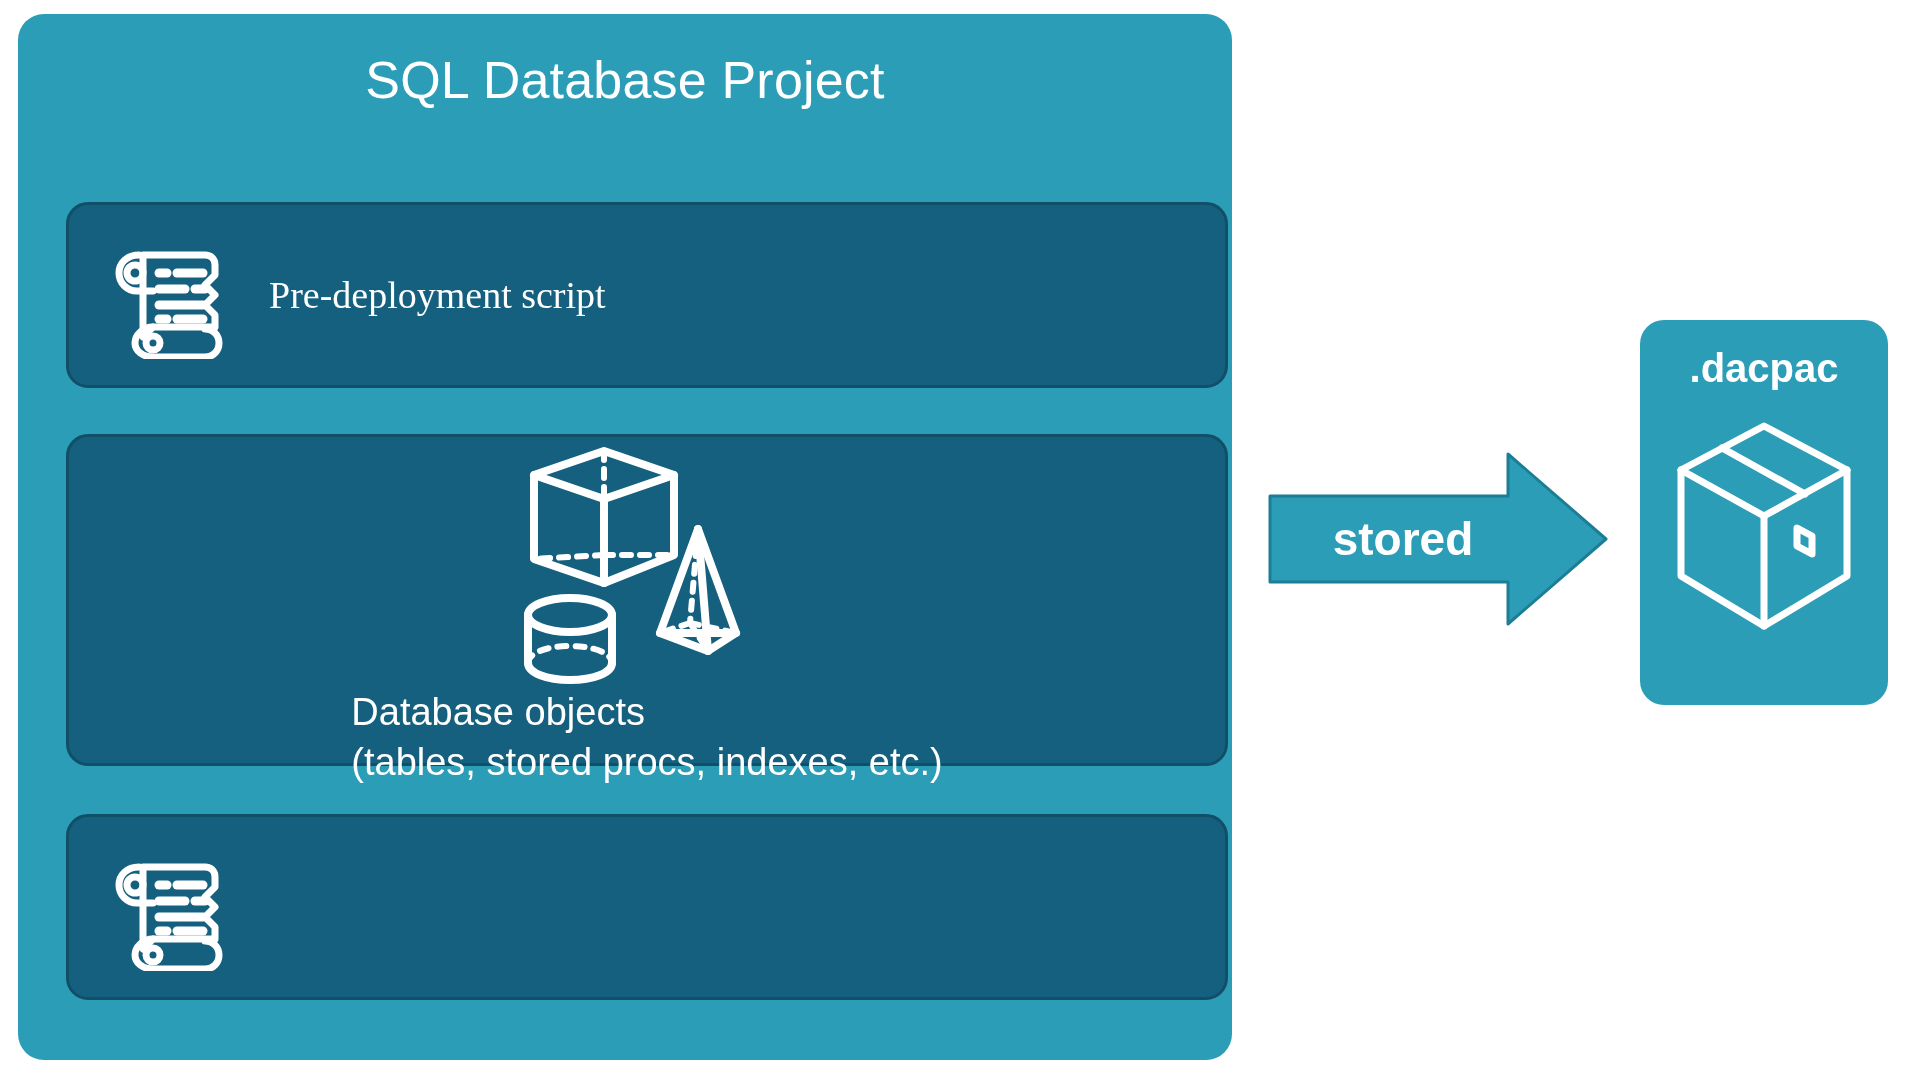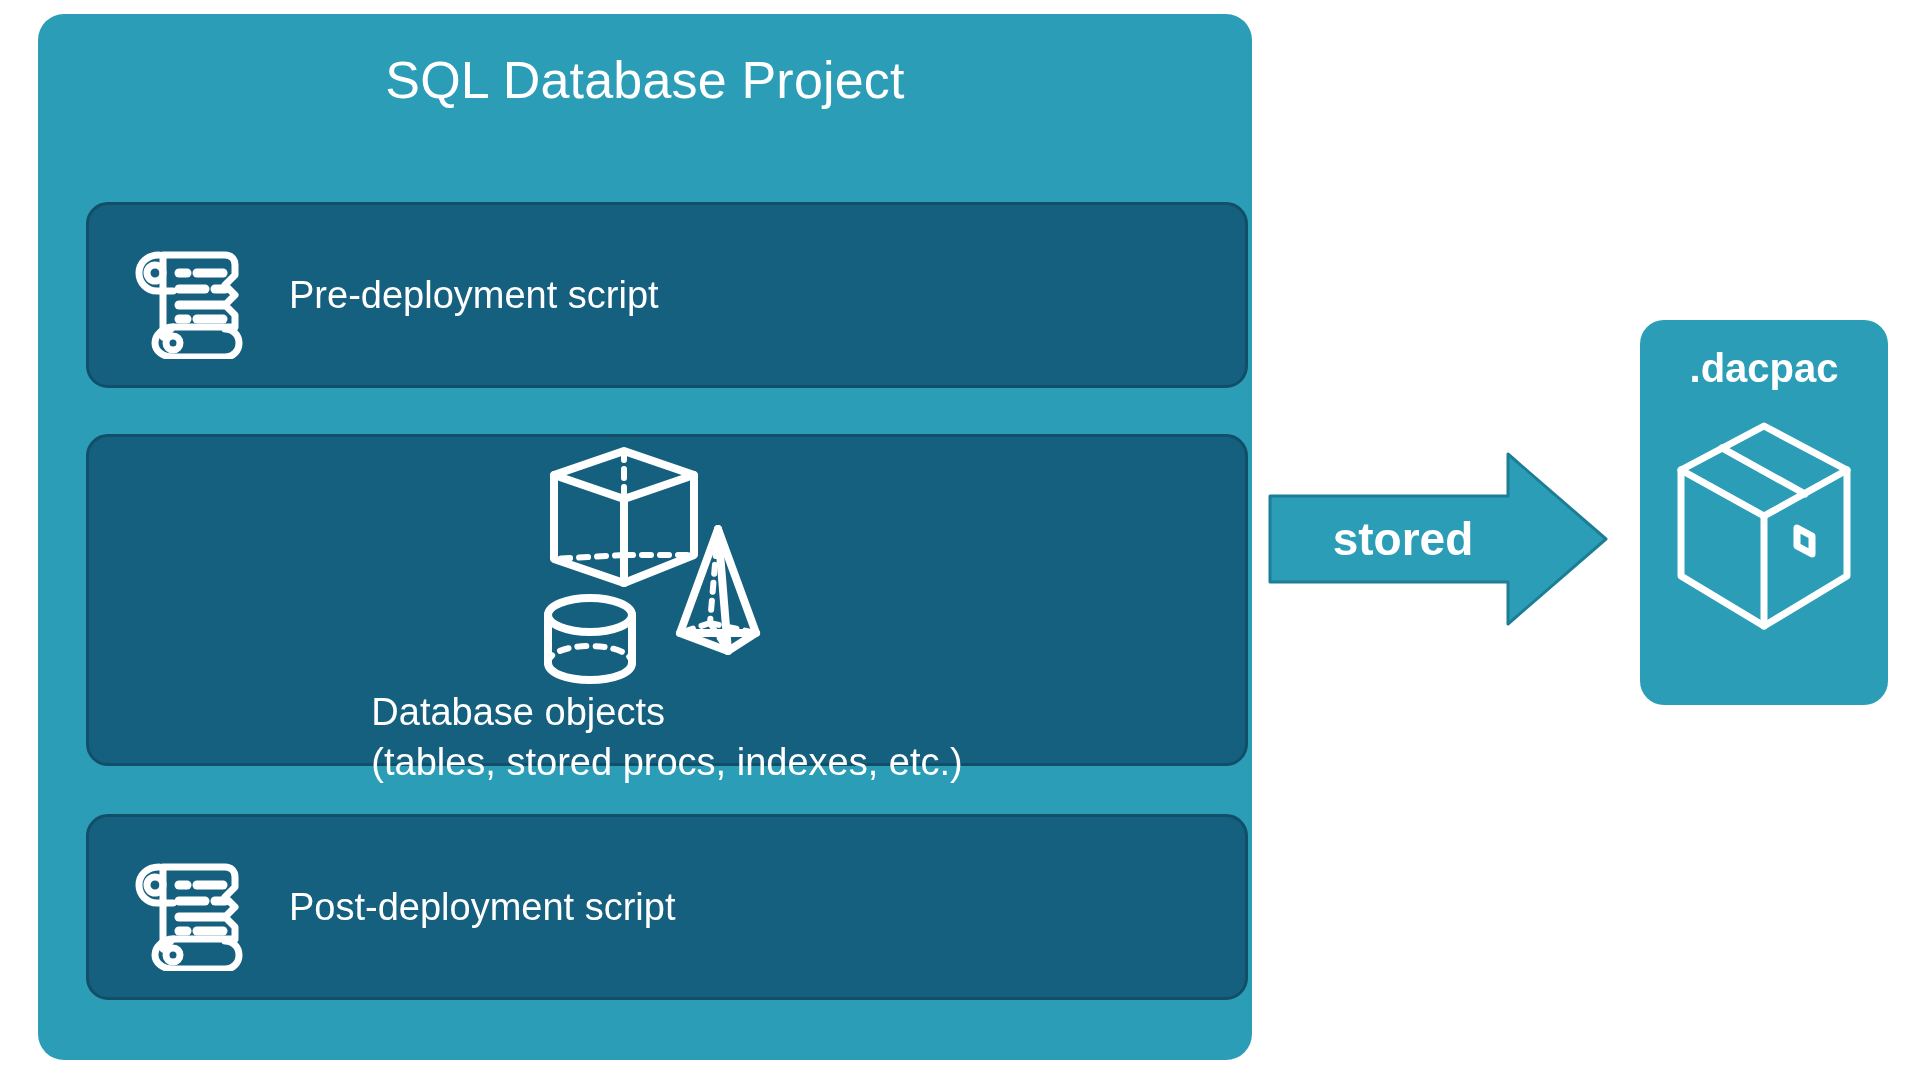--- a/index.html
+++ b/index.html
@@ -8,21 +8,21 @@
     background:#ffffff;
     font-family:"Liberation Sans", sans-serif;
     overflow:hidden;
     position:relative;
   }
   #stage{position:absolute;left:0;top:0;width:1920px;height:1080px;}
 
   
   .project-card{
     position:absolute;
-    left:38px;top:14px;
+    left:18px;top:14px;
     width:1214px;height:1046px;
     background:#2C9DB7;
     border-radius:26px;
     box-sizing:border-box;
   }
   .project-title{
     position:absolute;
     left:0;top:38px;
     width:1214px;
     text-align:center;
@@ -39,21 +39,21 @@
     position:absolute;
     left:48px;
     width:1162px;
     background:#16607F;
     border:3px solid #114F68;
     border-radius:22px;
     box-sizing:border-box;
     display:flex;
     align-items:center;
   }
-  .card-pre {top:188px;height:186px;}
+  .card-pre {top:188px;height:186px;font-family:Liberation Serif, serif;}
   .card-obj {top:420px;height:332px;flex-direction:column;}
   .card-post{top:800px;height:186px;}
 
   .icon-slot{
     flex:0 0 auto;
     width:200px;
     display:flex;
     align-items:center;
     justify-content:center;
   }
@@ -203,21 +203,20 @@
             <path d="M50 42 L58 42"></path>
             <path d="M68 42 L94 42"></path>
             <path d="M50 58 L76 58"></path>
             <path d="M86 58 L96 58"></path>
             <path d="M50 74 L94 74"></path>
             <path d="M50 88 L58 88"></path>
             <path d="M68 88 L94 88"></path>
           </g>
         </svg>
       </div>
-      <div class="item-label">Post-deployment script</div>
     </div>
 
   </div>
 
   <div class="build-arrow">
     <svg width="340" height="174" viewBox="0 0 340 174">
       <path d="M2 44 L240 44 L240 2 L338 87 L240 172 L240 130 L2 130 Z" fill="#2C9DB7" stroke="#1C7E96" stroke-width="3" stroke-linejoin="round"></path>
     </svg>
   </div>
   <div class="build-label">stored</div>

